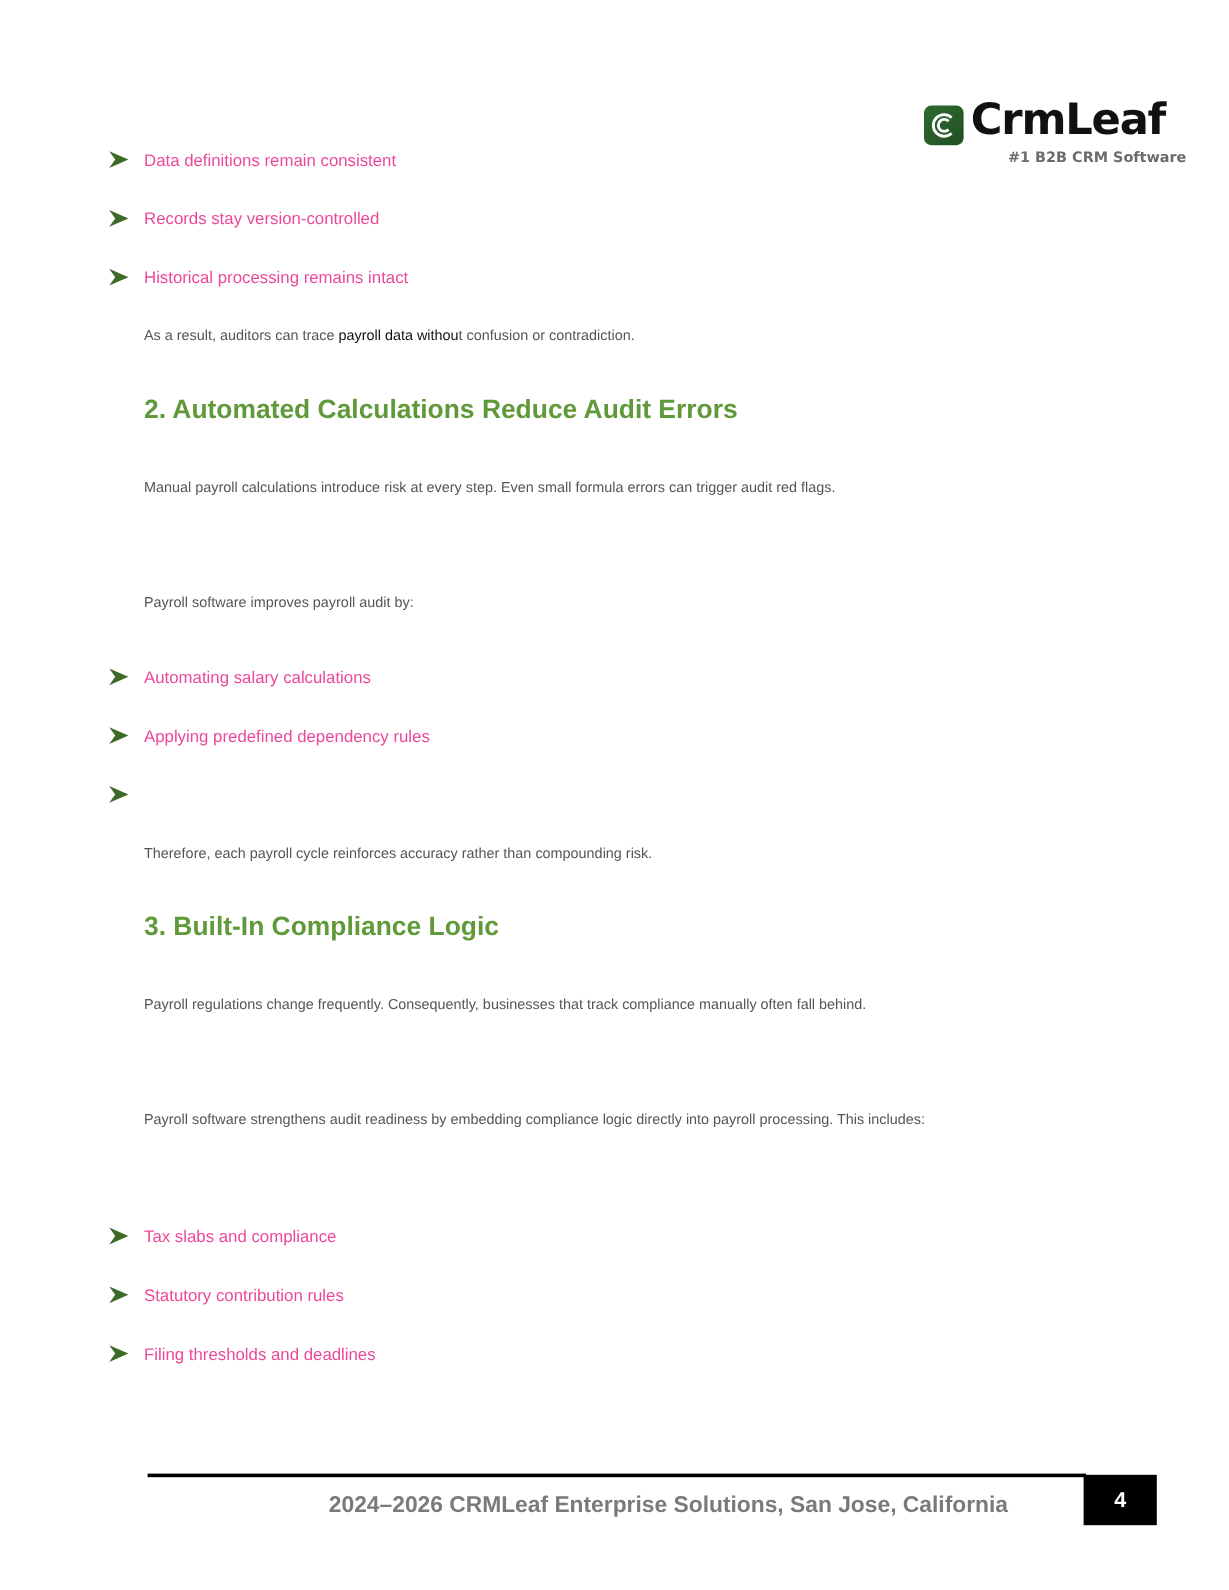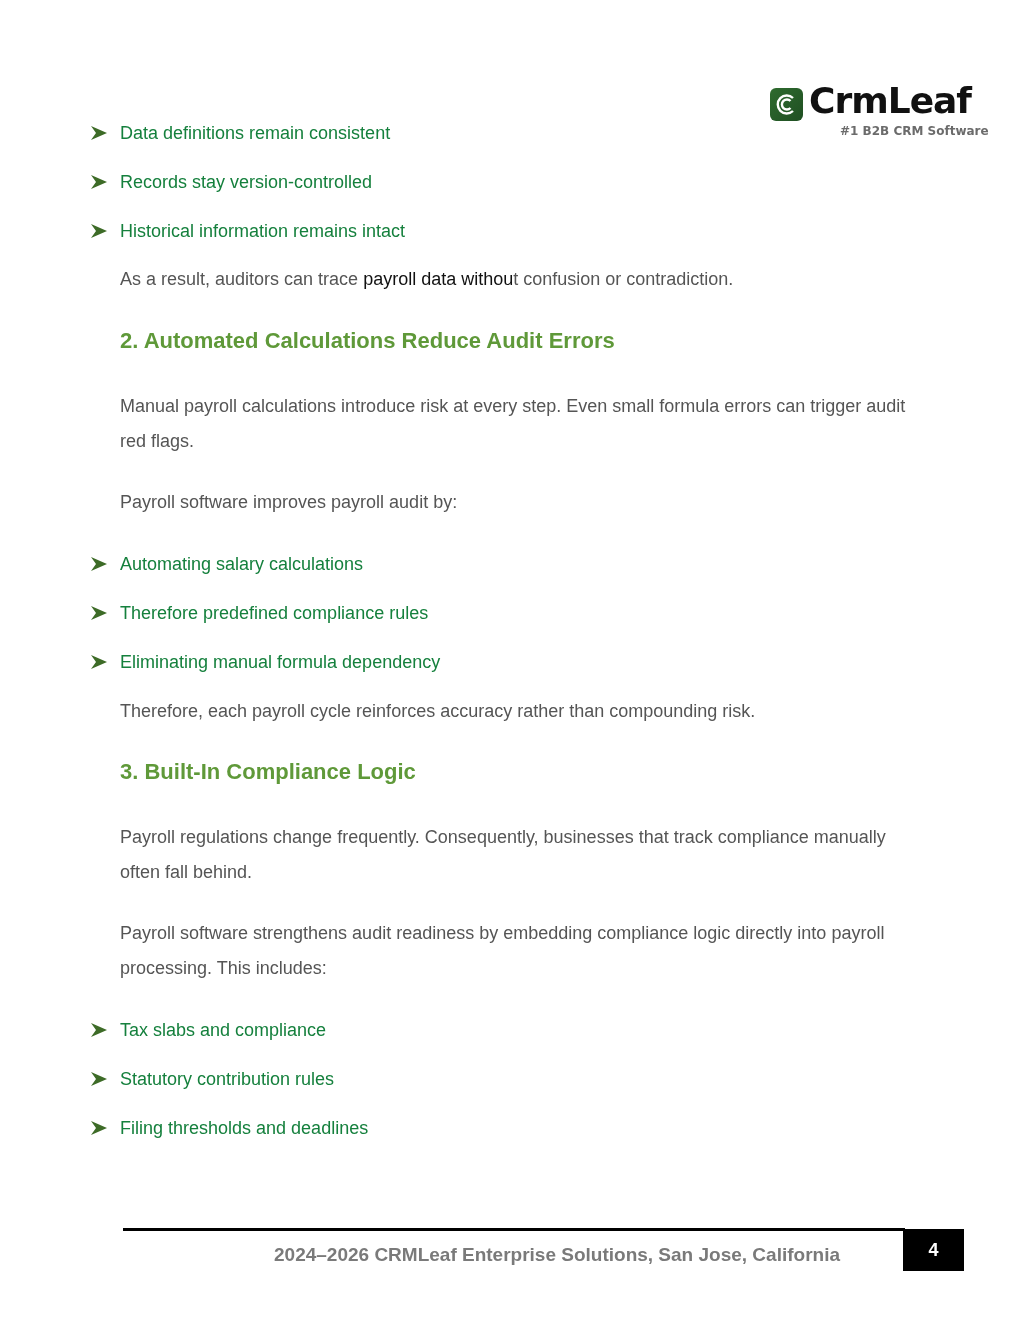--- a/index.html
+++ b/index.html
@@ -10,23 +10,23 @@
     .logo-mark { position: absolute; left: 0; top: 2px; width: 33px; height: 33px; border-radius: 6px;
                  background: linear-gradient(135deg, #2f6b2f, #1f4f22); }
     .logo-mark svg { position: absolute; left: 4px; top: 4px; }
     .logo-name { position: absolute; left: 39px; top: -6px; font-family: "DejaVu Sans", sans-serif;
                  font-weight: bold; font-size: 36px; color: #111; letter-spacing: -1px; }
     .logo-tag { position: absolute; left: 70px; top: 38px; font-family: "DejaVu Sans", sans-serif;
                 font-weight: bold; font-size: 12px; color: #6b6b6b; white-space: nowrap; }
 
     .bullet { position: absolute; left: 90px; height: 24px; display: flex; align-items: center; }
     .bullet .arrow { width: 18px; height: 16px; margin-right: 12px; }
-    .bullet .text { font-size: 18px; color: #15803d; }
+    .bullet .text { font-size: 14px; color: #ec4899; }
 
-    .para { position: absolute; left: 120px; width: 790px; font-size: 18px; color: #555; line-height: 35px; }
+    .para { position: absolute; left: 120px; width: 790px; font-size: 12px; color: #555; line-height: 35px; }
     .para .em { color: #111; }
 
     .heading { position: absolute; left: 120px; font-size: 22px; font-weight: bold; color: #5f9939; }
 
     .footer-rule { position: absolute; left: 123px; top: 1228px; width: 782px; height: 3px; background: #000; }
     .footer-text { position: absolute; left: 0; width: 1114px; text-align: center; top: 1244px;
                    font-size: 19px; font-weight: bold; color: #7a7a7a; }
     .page-box { position: absolute; left: 903px; top: 1229px; width: 61px; height: 42px; background: #000;
                 color: #fff; font-weight: bold; font-size: 18px; display: flex; align-items: center; justify-content: center; }
   </style>
@@ -53,48 +53,47 @@
 <div class="bullet" style="top:170px">
   <svg class="arrow" viewBox="0 0 18 16">
       <path d="M1 1 L17 8 L1 15 L6 8 Z" fill="#3d6b27"></path>
     </svg>
   <span class="text">Records stay version-controlled</span>
 </div>
 <div class="bullet" style="top:219px">
   <svg class="arrow" viewBox="0 0 18 16">
       <path d="M1 1 L17 8 L1 15 L6 8 Z" fill="#3d6b27"></path>
     </svg>
-  <span class="text">Historical information remains intact</span>
+  <span class="text">Historical processing remains intact</span>
 </div>
 
 <div class="para" style="top:262px">
   <span>As a result, auditors can trace </span><span class="em">payroll data withou</span><span>t confusion or contradiction.</span>
 </div>
 
 <div class="heading" style="top:328px">2. Automated Calculations Reduce Audit Errors</div>
 <div class="para" style="top:389px">Manual payroll calculations introduce risk at every step. Even small formula errors can trigger audit red flags.</div>
 <div class="para" style="top:485px">Payroll software improves payroll audit by:</div>
 
 <div class="bullet" style="top:552px">
   <svg class="arrow" viewBox="0 0 18 16">
       <path d="M1 1 L17 8 L1 15 L6 8 Z" fill="#3d6b27"></path>
     </svg>
   <span class="text">Automating salary calculations</span>
 </div>
 <div class="bullet" style="top:601px">
   <svg class="arrow" viewBox="0 0 18 16">
       <path d="M1 1 L17 8 L1 15 L6 8 Z" fill="#3d6b27"></path>
     </svg>
-  <span class="text">Therefore predefined compliance rules</span>
+  <span class="text">Applying predefined dependency rules</span>
 </div>
 <div class="bullet" style="top:650px">
   <svg class="arrow" viewBox="0 0 18 16">
       <path d="M1 1 L17 8 L1 15 L6 8 Z" fill="#3d6b27"></path>
     </svg>
-  <span class="text">Eliminating manual formula dependency</span>
 </div>
 
 <div class="para" style="top:694px">Therefore, each payroll cycle reinforces accuracy rather than compounding risk.</div>
 
 <div class="heading" style="top:759px">3. Built-In Compliance Logic</div>
 <div class="para" style="top:820px">Payroll regulations change frequently. Consequently, businesses that track compliance manually often fall behind.</div>
 <div class="para" style="top:916px">Payroll software strengthens audit readiness by embedding compliance logic directly into payroll processing. This includes:</div>
 
 <div class="bullet" style="top:1018px">
   <svg class="arrow" viewBox="0 0 18 16">

